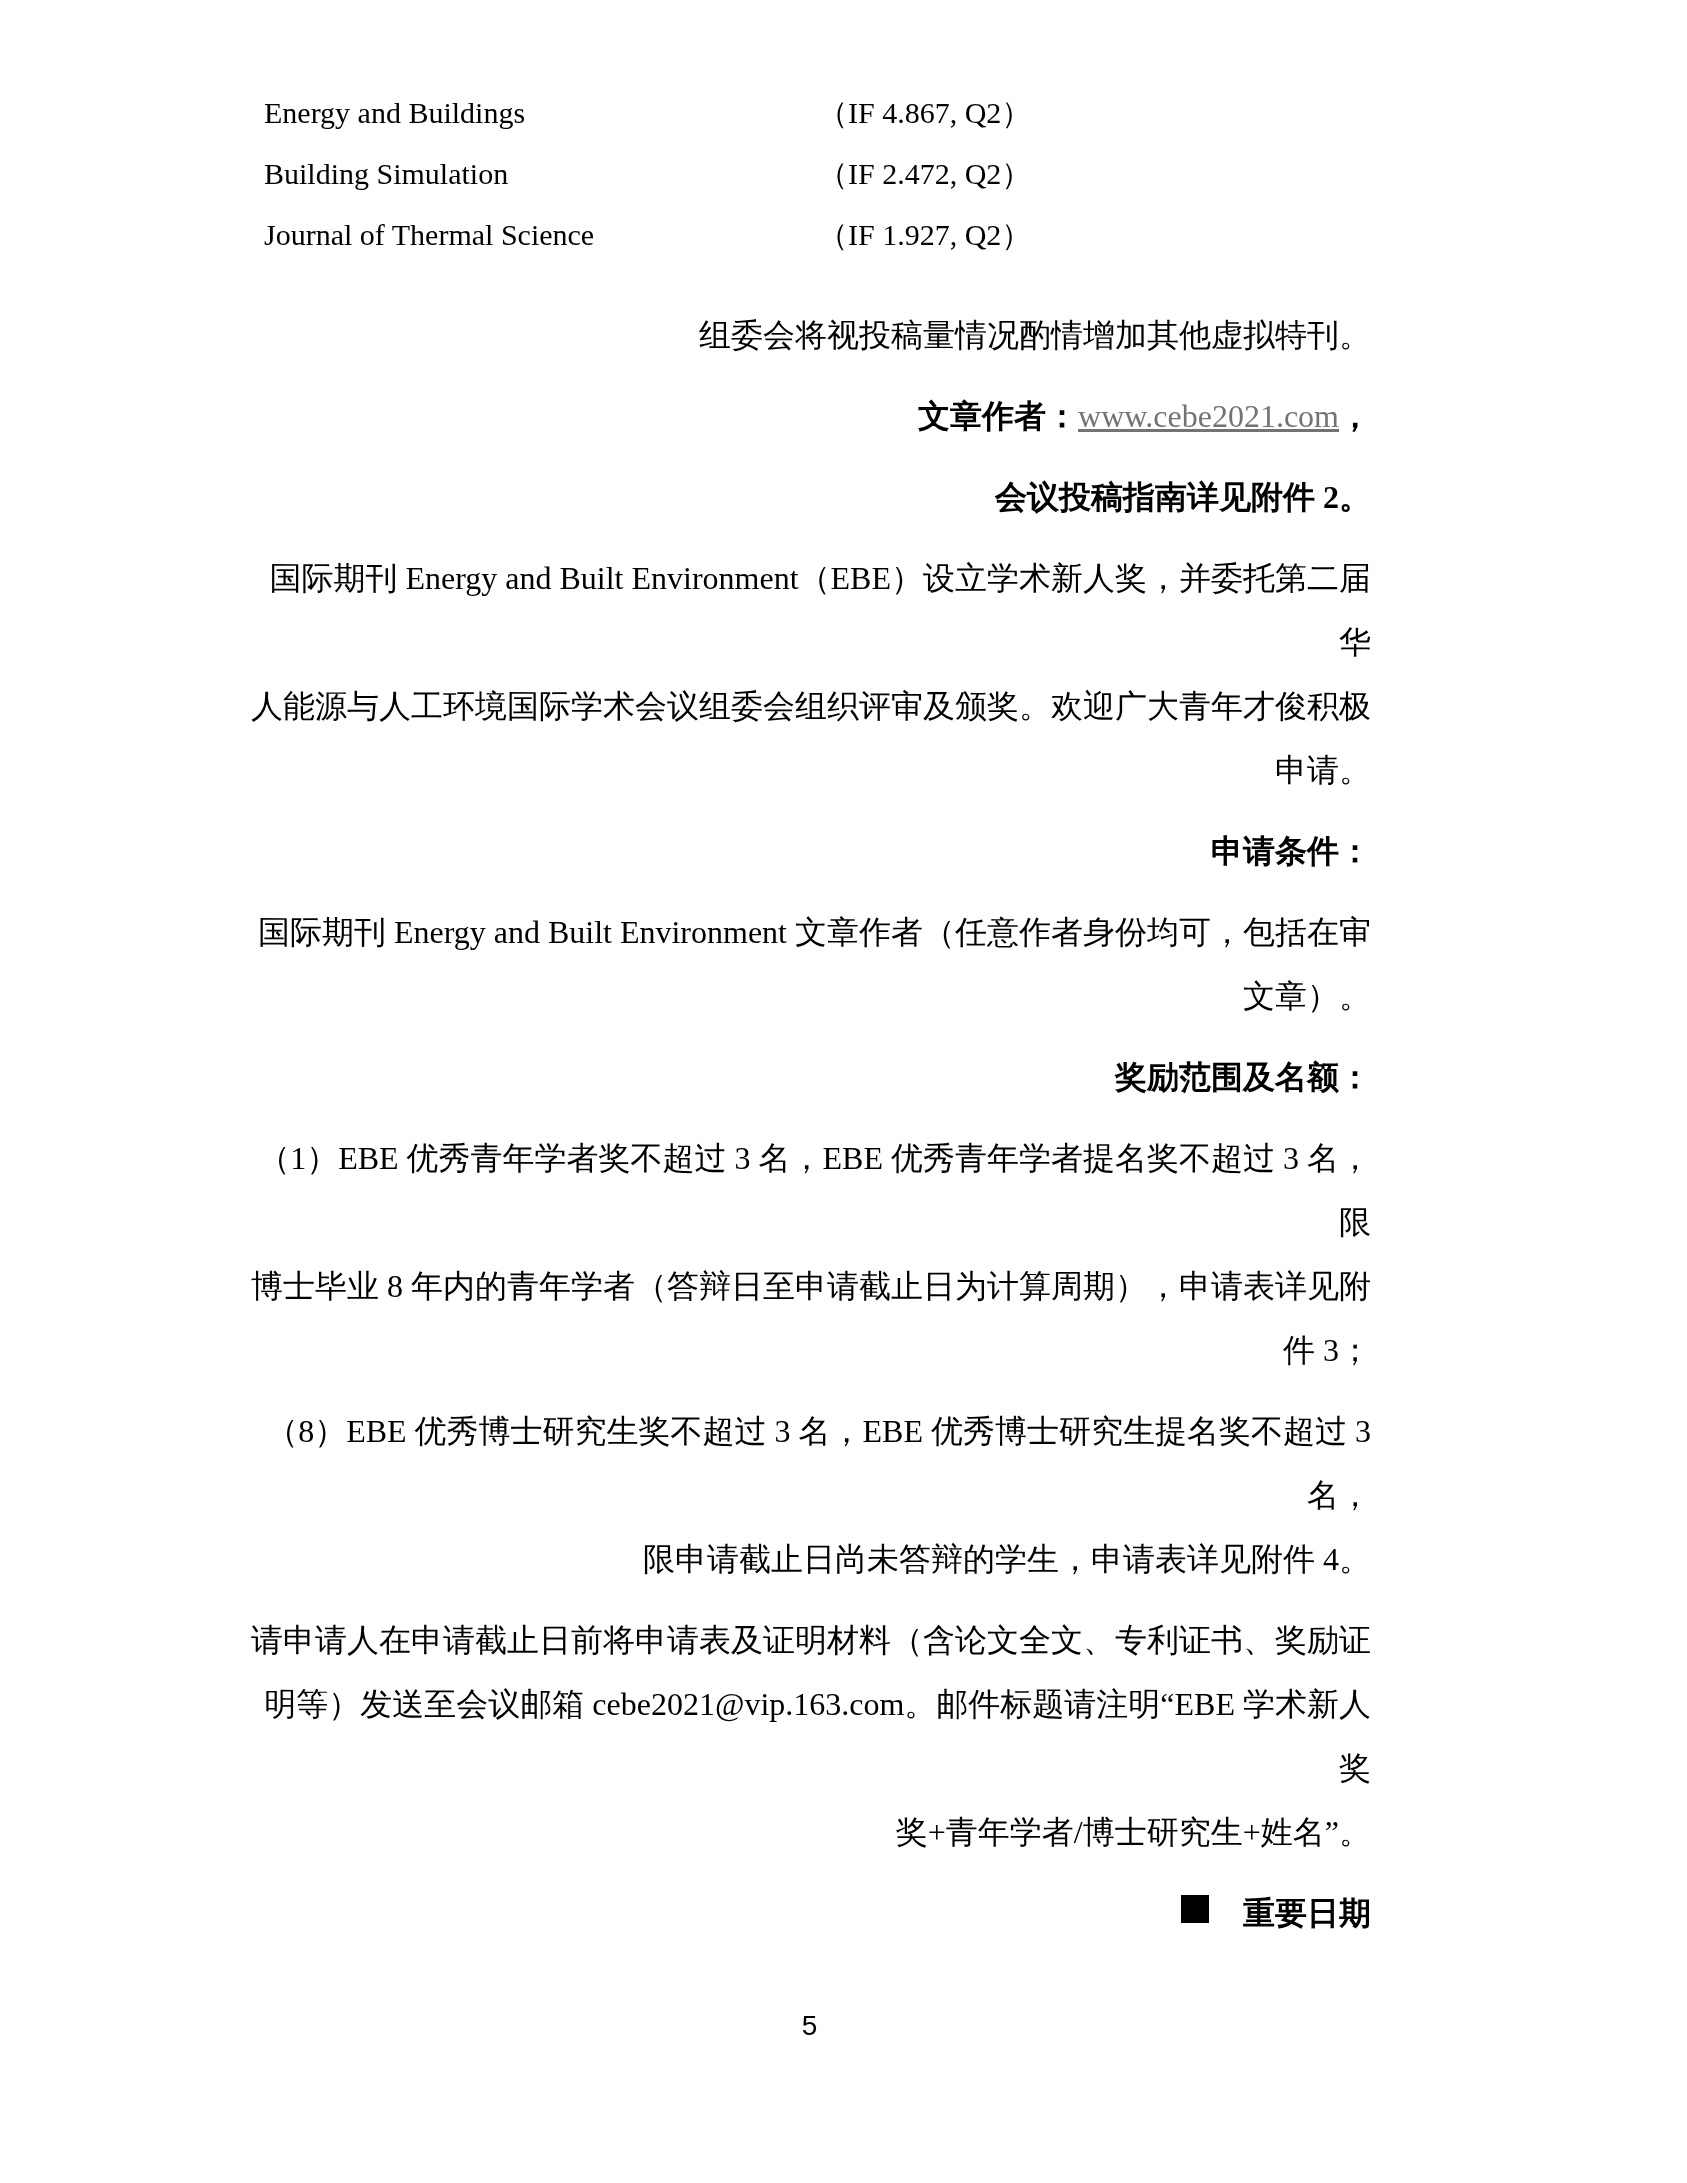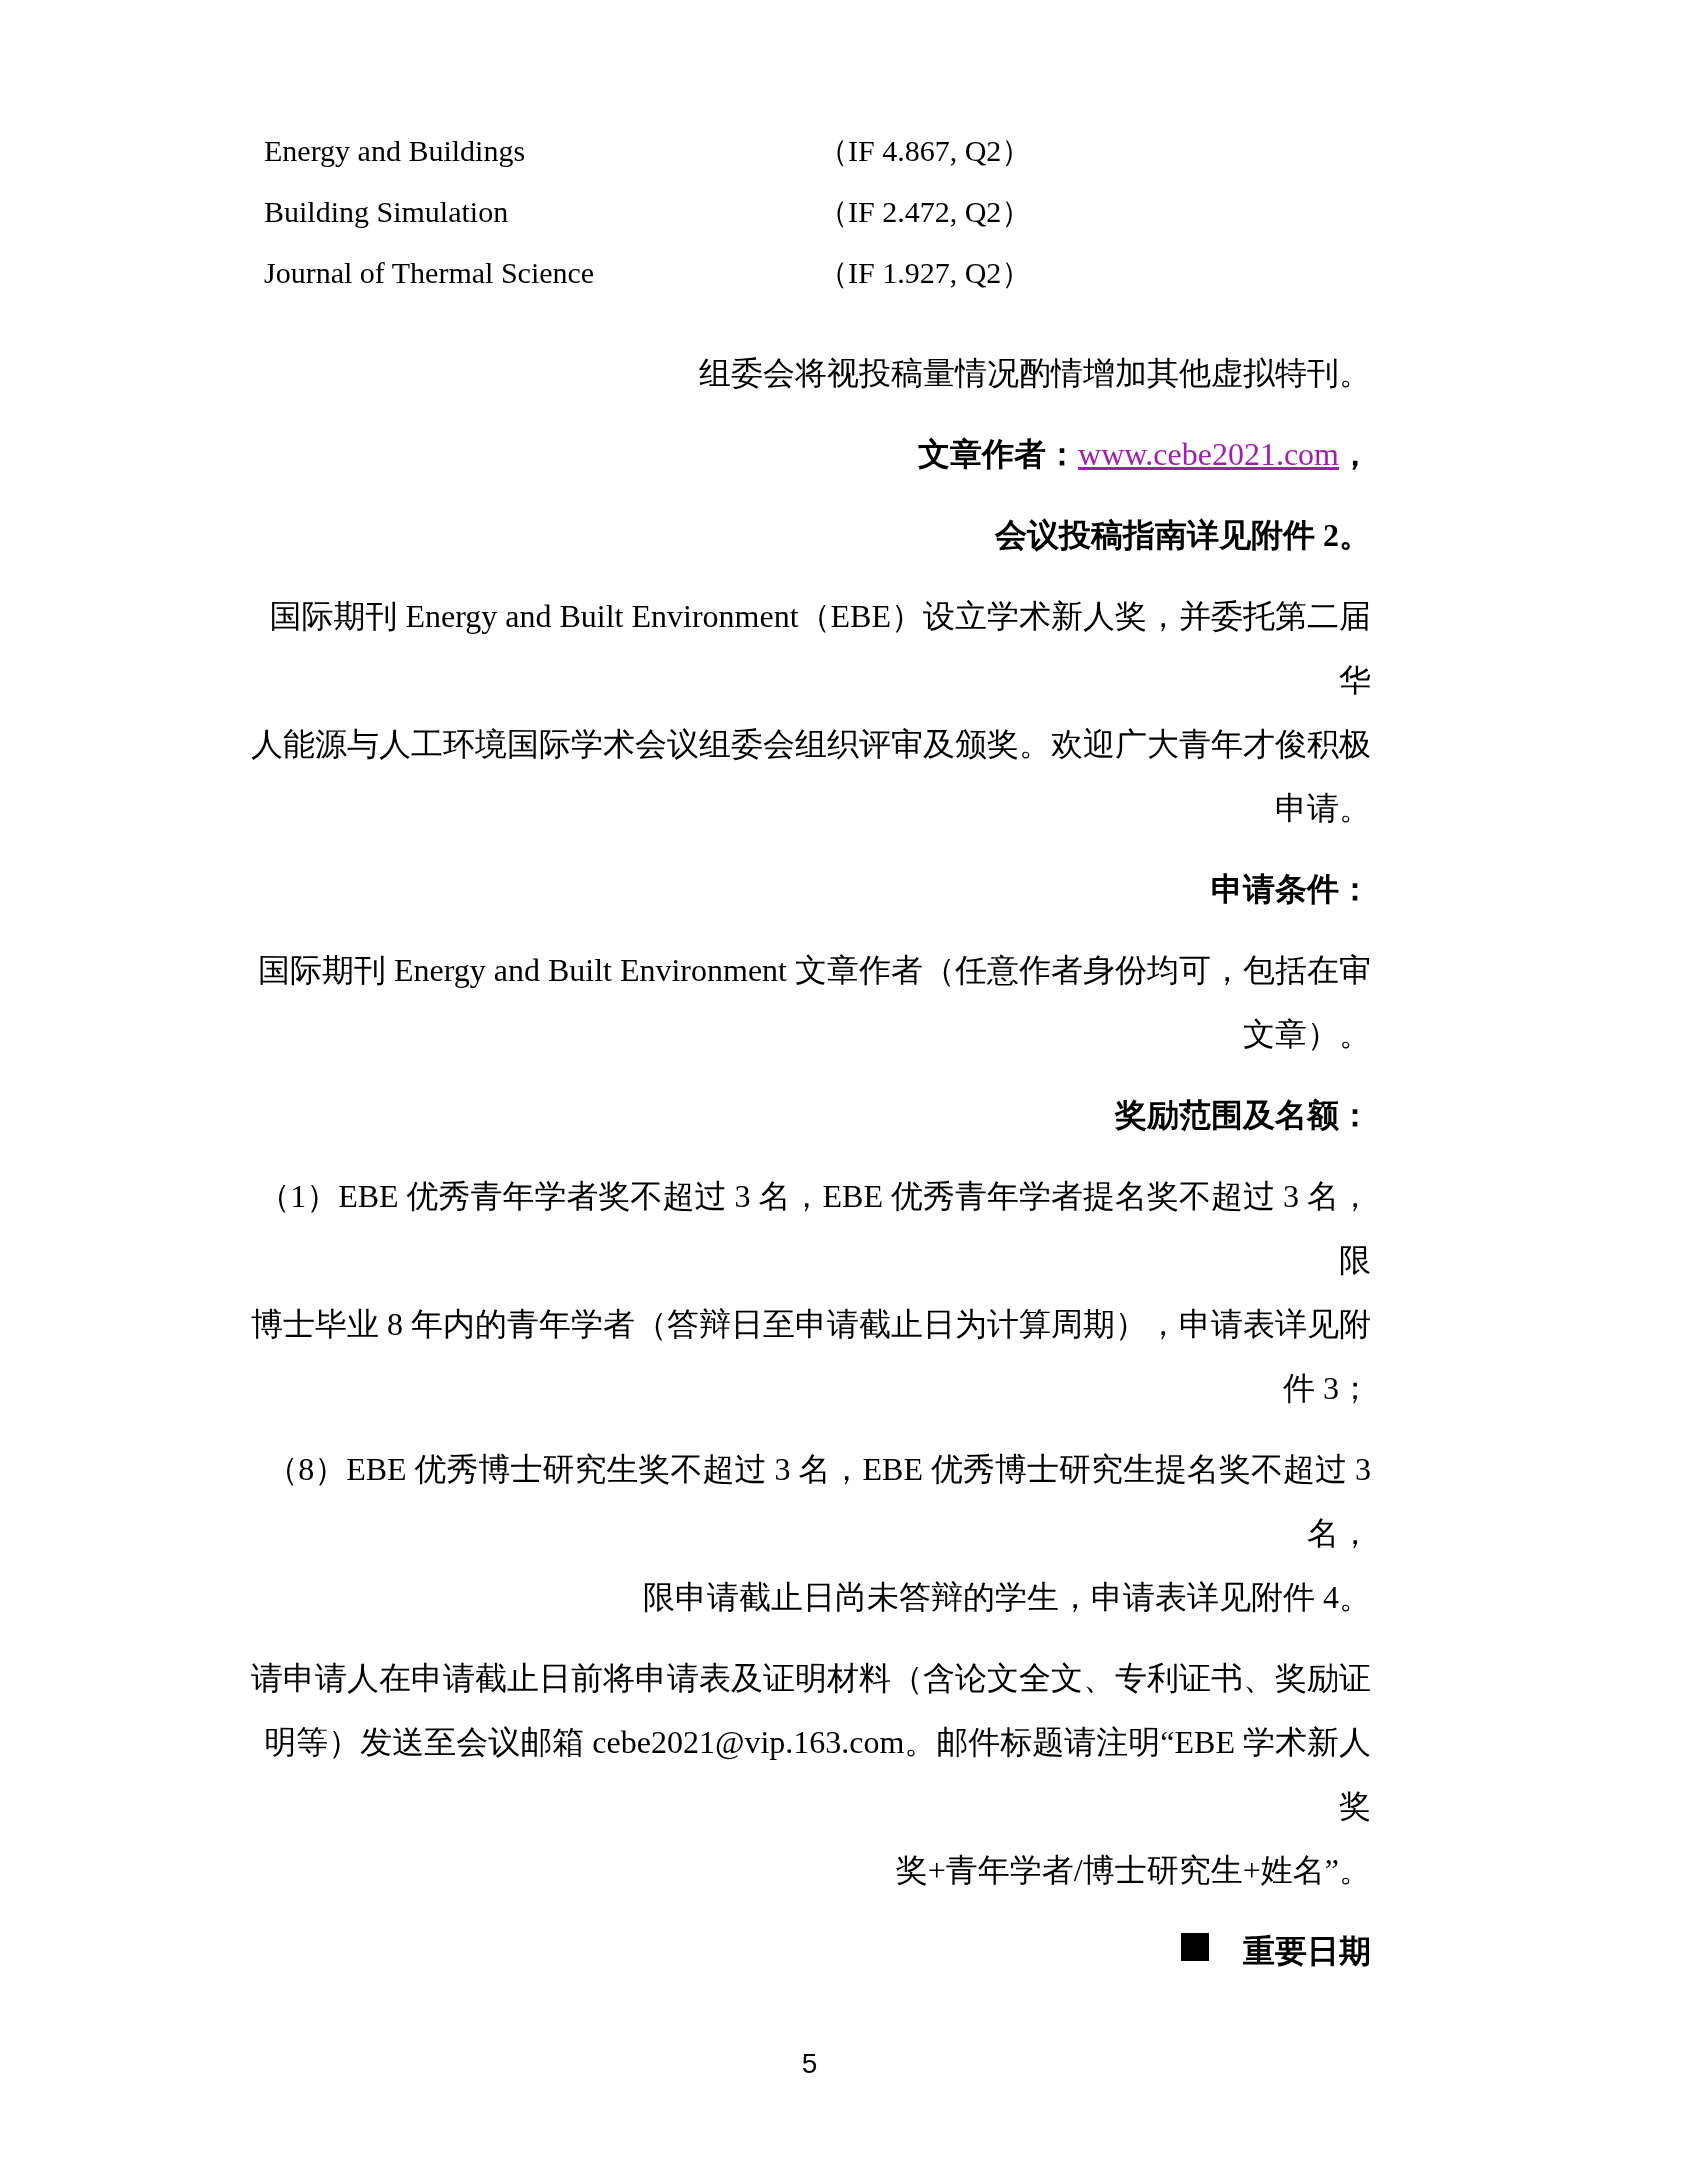--- a/index.html
+++ b/index.html
@@ -7,21 +7,21 @@
     padding: 0;
     background: #ffffff;
     color: #000000;
   }
   .page {
     position: relative;
     width: 1614px;
     height: 2183px;
     box-sizing: border-box;
     background: #ffffff;
-    padding: 120px 243px 0 248px;
+    padding: 82px 243px 0 248px;
     font-family: "Liberation Serif", "DejaVu Serif", serif;
     overflow: hidden;
   }
   
   .journals { margin-bottom: 38px; }
   .journal-row {
     display: flex;
     font-size: 30px;
     line-height: 61px;
     padding-left: 16px;
@@ -41,21 +41,21 @@
   .heading { font-weight: bold; }
   .bullet-square {
     display: inline-block;
     width: 28px;
     height: 28px;
     background: #000000;
     margin-right: 34px;
     vertical-align: 1.3px;
   }
   .link {
-    color: #a21caf;
+    color: #737373;
     text-decoration: underline;
     cursor: pointer;
   }
   .page-number {
     margin-top: 64px;
     text-align: center;
     font-family: "Liberation Sans", "DejaVu Sans", sans-serif;
     font-size: 28px;
     line-height: 34px;
   }

